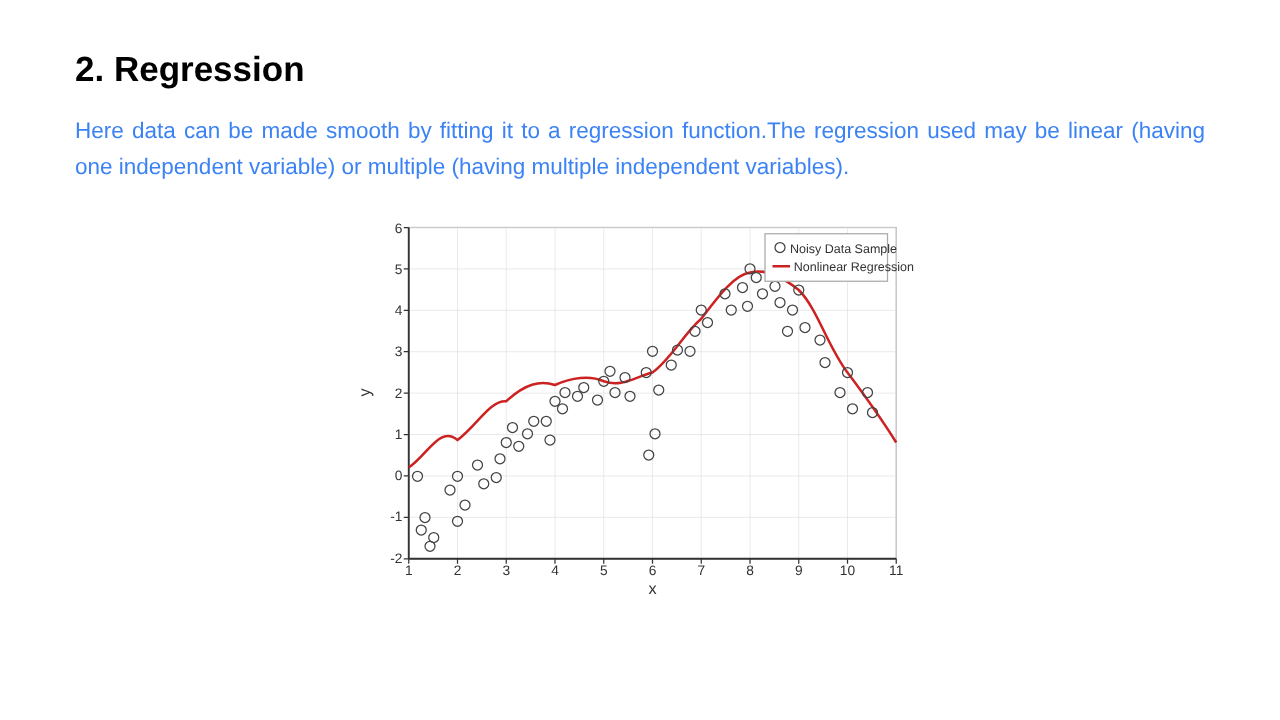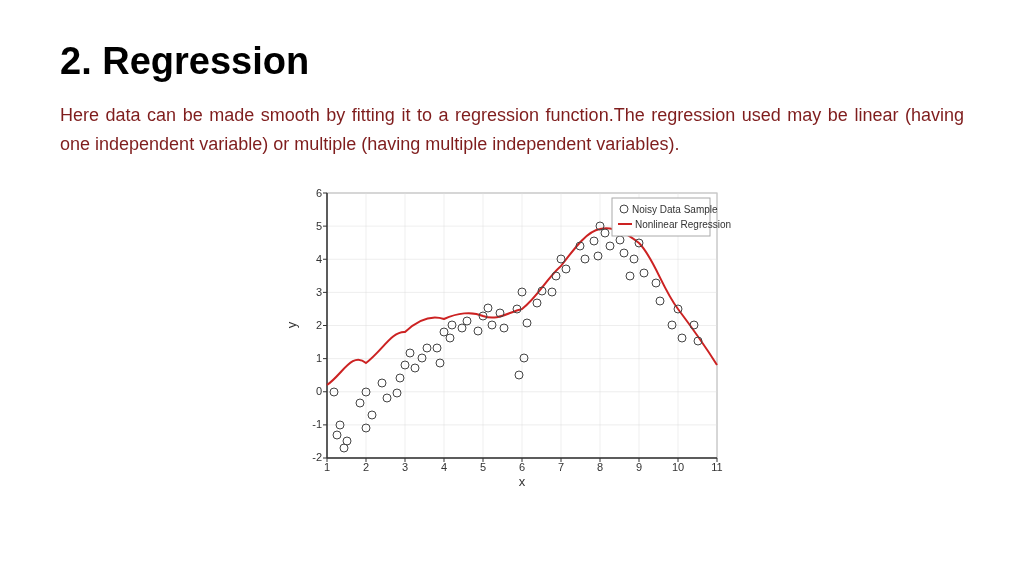--- a/index.html
+++ b/index.html
@@ -4,28 +4,28 @@
   <style>
     * { margin: 0; padding: 0; box-sizing: border-box; }
     body {
       background: #ffffff;
       font-family: Arial, sans-serif;
       padding: 40px 60px;
       width: 1024px;
       min-height: 576px;
     }
     .page-title {
-      font-size: 38px;
+      font-size: 28px;
       font-weight: bold;
       color: #000;
       margin-bottom: 18px;
     }
     .description {
       font-size: 18px;
-      color: #7f1d1d;
+      color: #3b82f6;
       line-height: 1.6;
       text-align: justify;
       margin-bottom: 24px;
       max-width: 960px;
       margin-top: 16px;
     }
     .chart-container {
       display: flex;
       justify-content: center;
       align-items: center;

